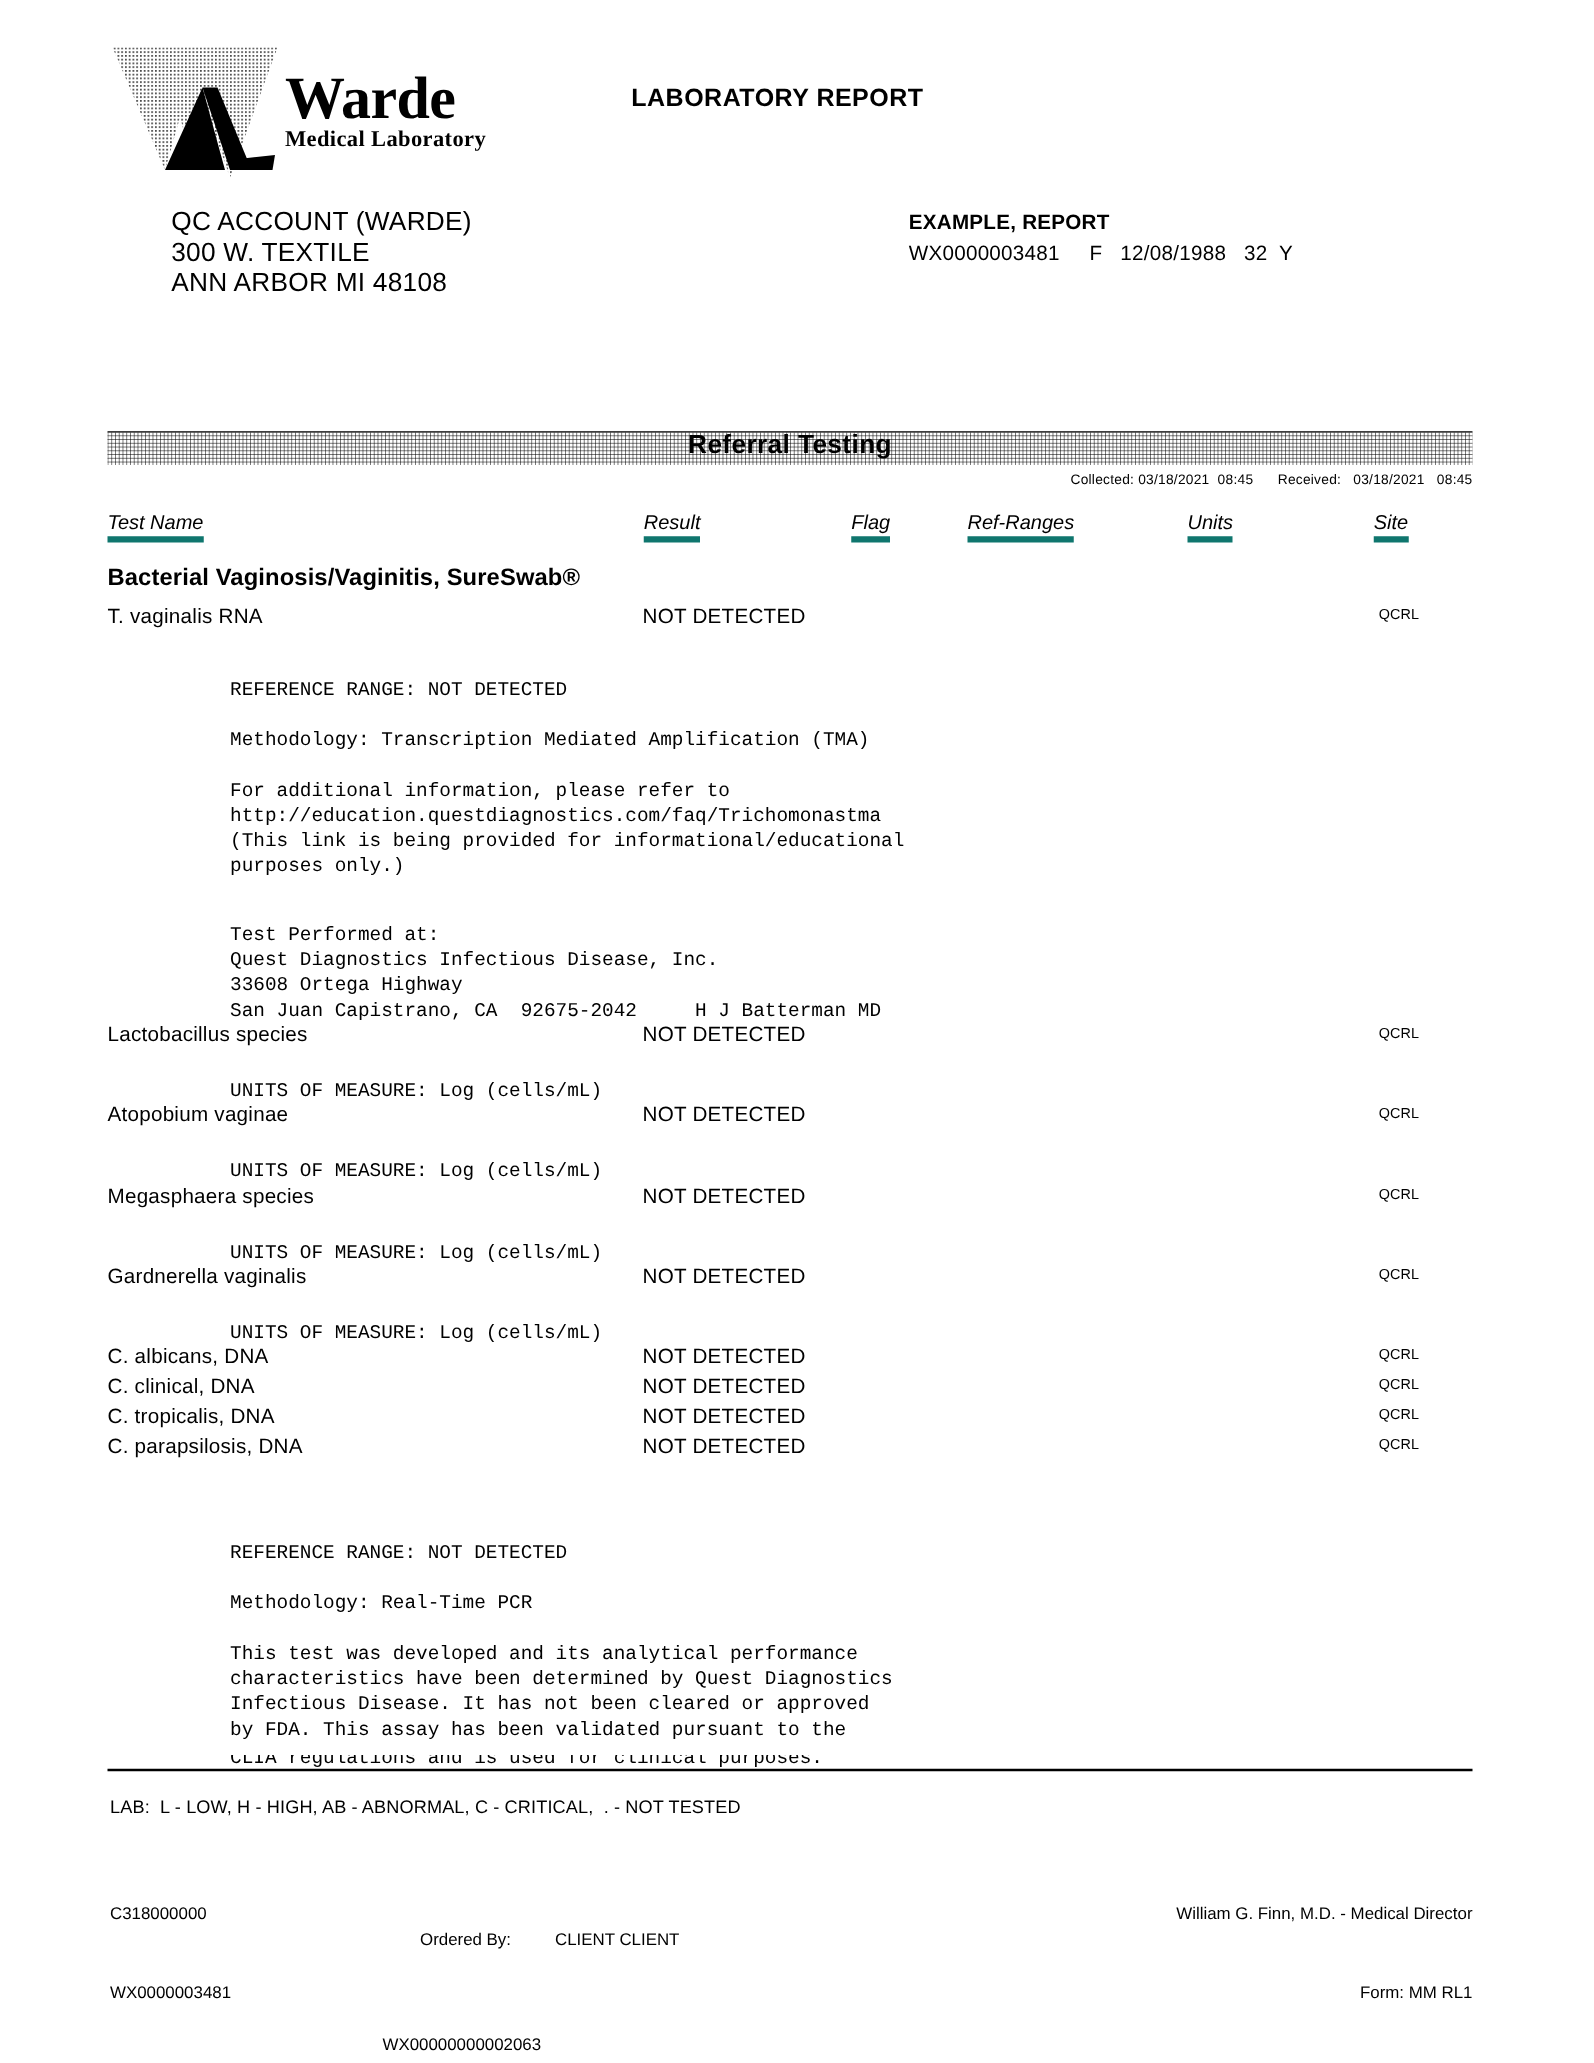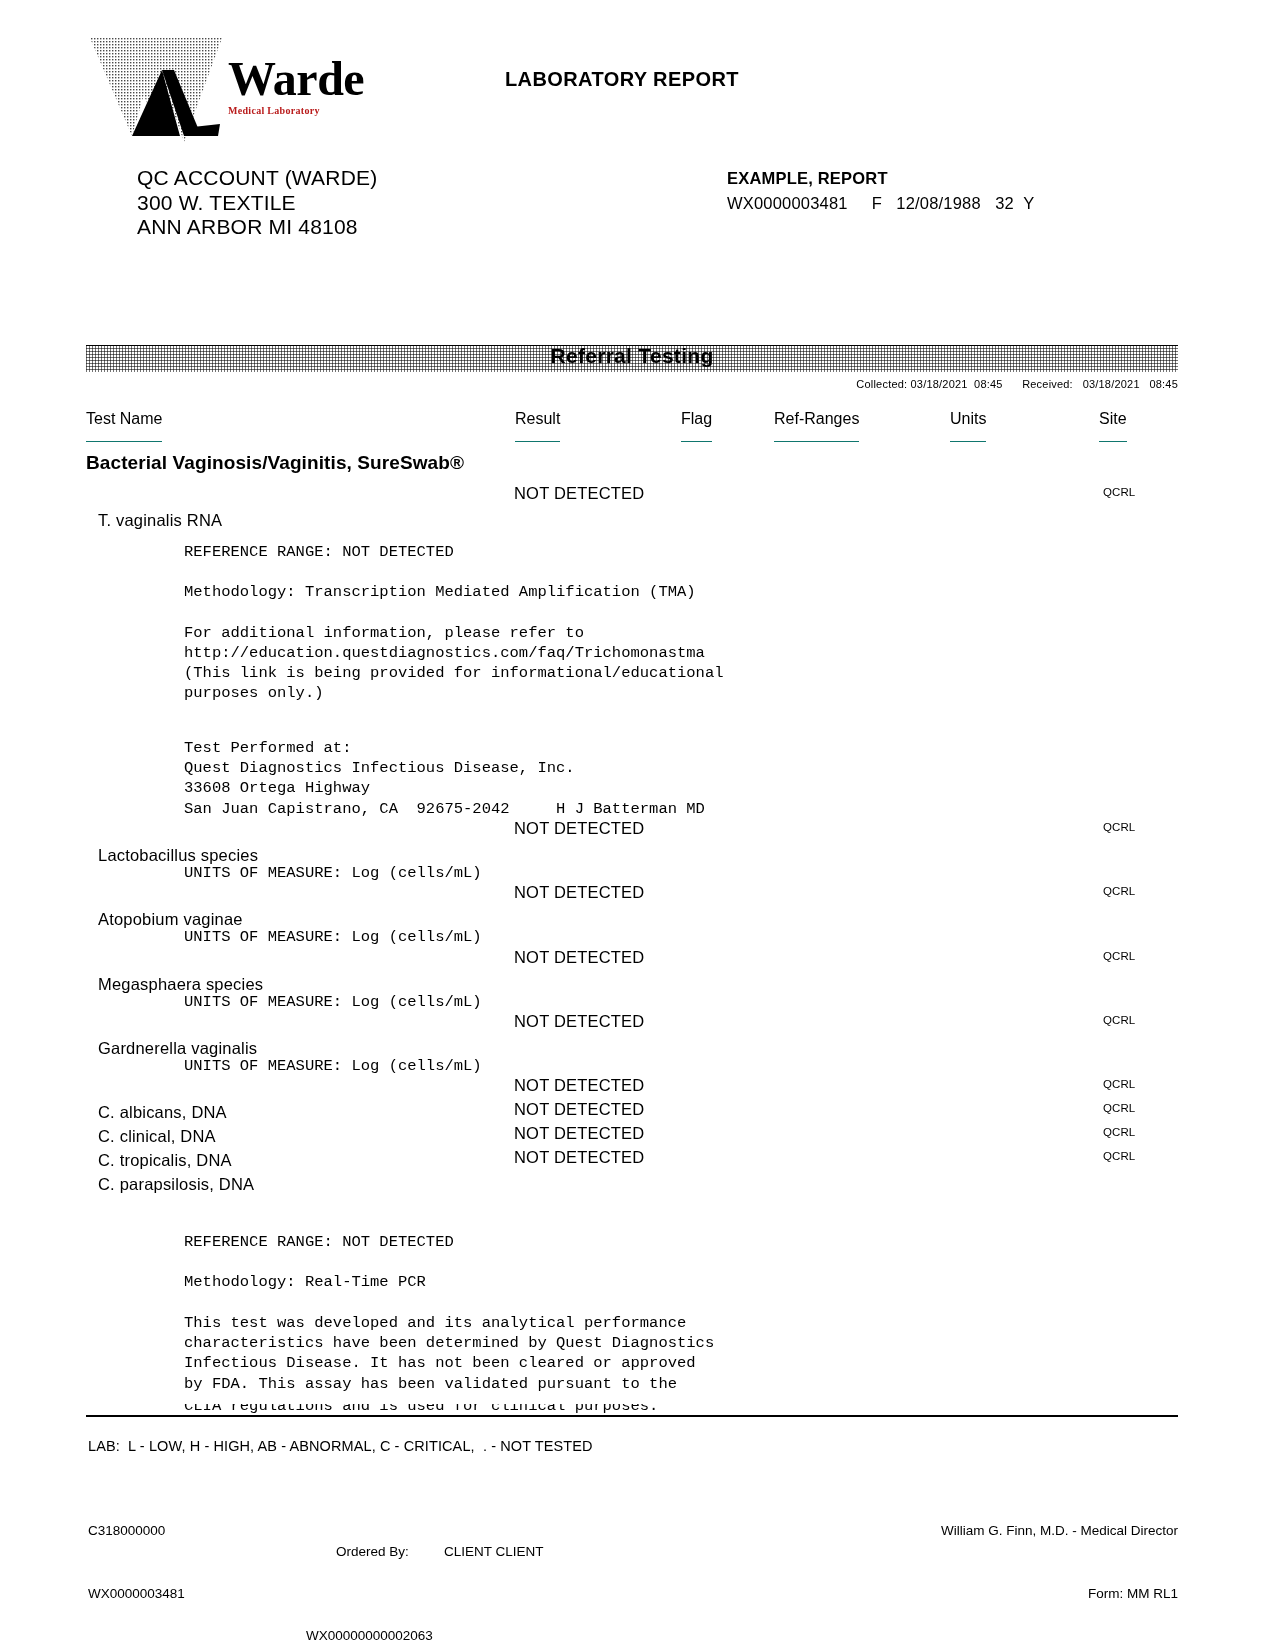--- a/index.html
+++ b/index.html
@@ -42,26 +42,26 @@
   }
   .logo-word {
     font-family: "Liberation Serif", serif;
     font-size: 48px;
     font-weight: 700;
     line-height: 46px;
     letter-spacing: -0.5px;
   }
   .logo-sub {
     font-family: "Liberation Serif", serif;
-    font-size: 10px;
+    font-size: 18px;
     font-weight: 700;
     line-height: 16px;
     letter-spacing: 0.3px;
     margin-top: 1px;
-    color: #b91c1c;
+    color: #000000;
   }
 
   .report-title {
     position: absolute;
     left: 505px;
     top: 68px;
     font-size: 20px;
     font-weight: 700;
     letter-spacing: 0.4px;
   }
@@ -127,22 +127,23 @@
     position: absolute;
     left: 86px;
     top: 410px;
     width: 1092px;
     height: 24px;
     font-size: 16px;
   }
   .col-headers span {
     position: absolute;
     top: 0;
-    border-bottom: 1px solid #0f766e;
-    padding-bottom: 13px;
+    border-bottom: 5px solid #0f766e;
+    padding-bottom: 1px;
+    font-style: italic;
   }
   .ch-test   { left: 0px; }
   .ch-result { left: 429px; }
   .ch-flag   { left: 595px; }
   .ch-ref    { left: 688px; }
   .ch-units  { left: 864px; }
   .ch-site   { left: 1013px; }
 
   
   .results {
@@ -159,23 +160,22 @@
     height: 26px;
   }
   .result-row {
     position: relative;
     height: 24px;
     font-size: 16.5px;
     letter-spacing: 0.2px;
   }
   .result-row .rr-name {
     position: absolute;
-    left: 12px;
-    top: 0;
-    margin-top: 27px;
+    left: 0;
+    top: 0;
   }
   .result-row .rr-value {
     position: absolute;
     left: 428px;
     top: 0;
   }
   .result-row .rr-site {
     position: absolute;
     left: 1017px;
     top: 2px;

